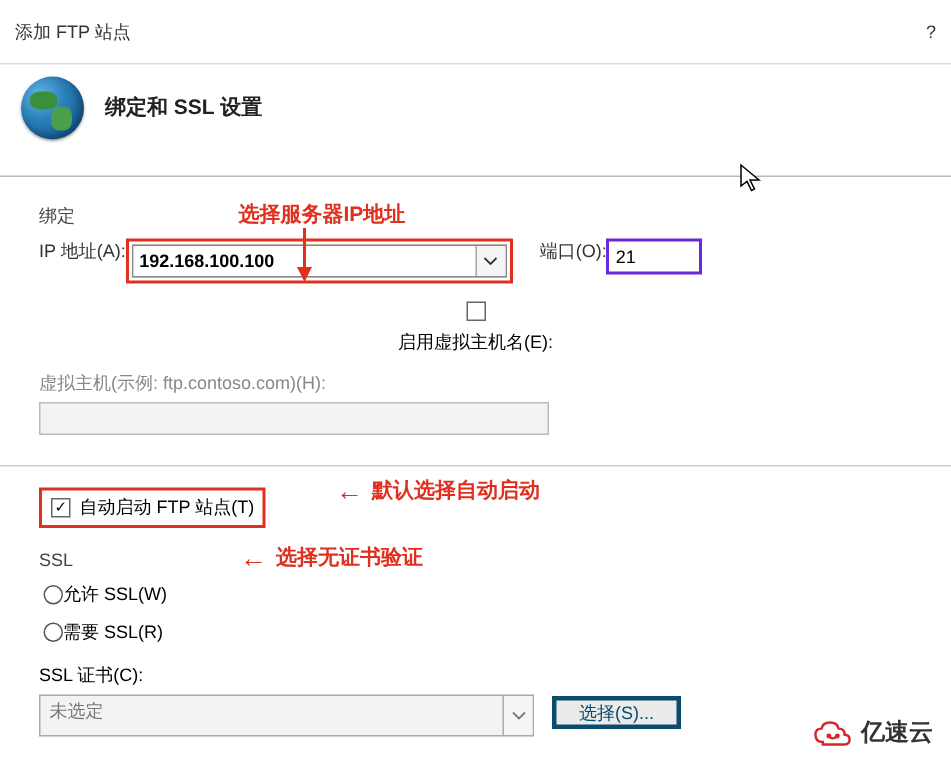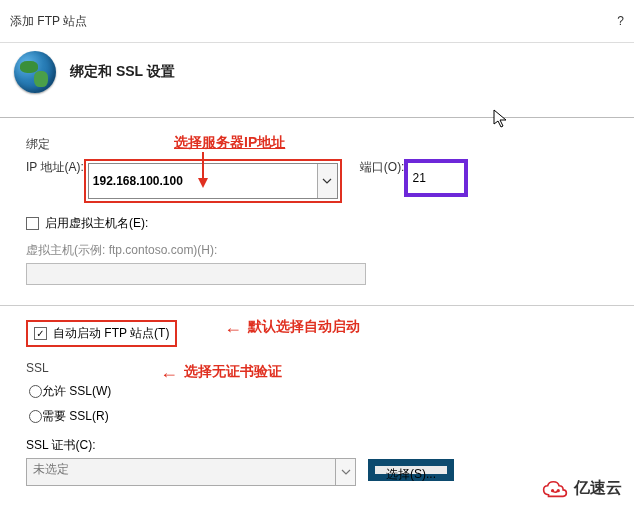--- a/index.html
+++ b/index.html
@@ -68,21 +68,21 @@
     }
     .content {
       padding: 18px 26px 0;
     }
     .annotation {
       color: #e03020;
       font-size: 14px;
       font-weight: bold;
       position: absolute;
     }
-    .annot1 { top: 134px; left: 174px; text-decoration: underline; }
+    .annot1 { top: 134px; left: 159px; }
     .arrow-svg1 {
       position: absolute;
       top: 150px;
       left: 188px;
     }
     .annot2 { top: 318px; left: 224px; display:flex; align-items:center;}
     .annot3 { top: 363px; left: 160px; display:flex; align-items:center;}
     .arrow-left {
       display:inline-block;
       margin-right:6px;
@@ -102,51 +102,52 @@
     .field-label { margin-bottom: 4px; color:#333; }
     .red-box {
       border: 2px solid #e03020;
       padding: 2px;
     }
     .ip-combo {
       display: flex;
       border: 1px solid #888;
       background:#fdba74;
       width: 250px;
-      height: 36px;
+      height: 22px;
       justify-content: center;
     }
     .ip-input {
       flex: 1;
       border: none;
       padding: 2px 4px;
       font-size: 12px;
       outline: none;
       font-weight:bold;
     }
     .dropdown-btn {
       width: 20px;
       border-left: 1px solid #aaa;
       display: flex;
       align-items: center;
       justify-content: center;
       background:#f5f5f5;
     }
     .port-input {
-      border: 4px solid #6d28d9;
+      border: 2px solid #6d28d9;
       width: 64px;
-      height: 38px;
+      height: 24px;
       padding: 2px 4px;
       font-size: 12px;
     }
     .checkbox-row {
       display:flex;
       align-items:center;
       gap:6px;
       margin-top: 10px;
+      flex-direction: column;
     }
     .checkbox-box {
       width: 13px;
       height: 13px;
       border: 1px solid #666;
       background:#fff;
       display:inline-flex;
       align-items:center;
       justify-content:center;
       font-size:10px;
@@ -216,23 +217,23 @@
       height:28px;
       margin-top:4px;
     }
     .cert-text{
       flex:1;
       padding:2px 6px;
       color:#777;
       font-style:normal;
     }
     .btn-select{
-      border:7px solid #0c4a6e;
+      border:3px solid #0c4a6e;
       background:#eaeaea;
-      color:#000000;
+      color:#0c4a6e;
       width:86px;
       height:22px;
       margin-left:12px;
       font-size:12px;
     }
     .cert-row{display:flex;align-items:center;}
     .cursor{
       position:absolute;
       top:108px;
       left:492px;

